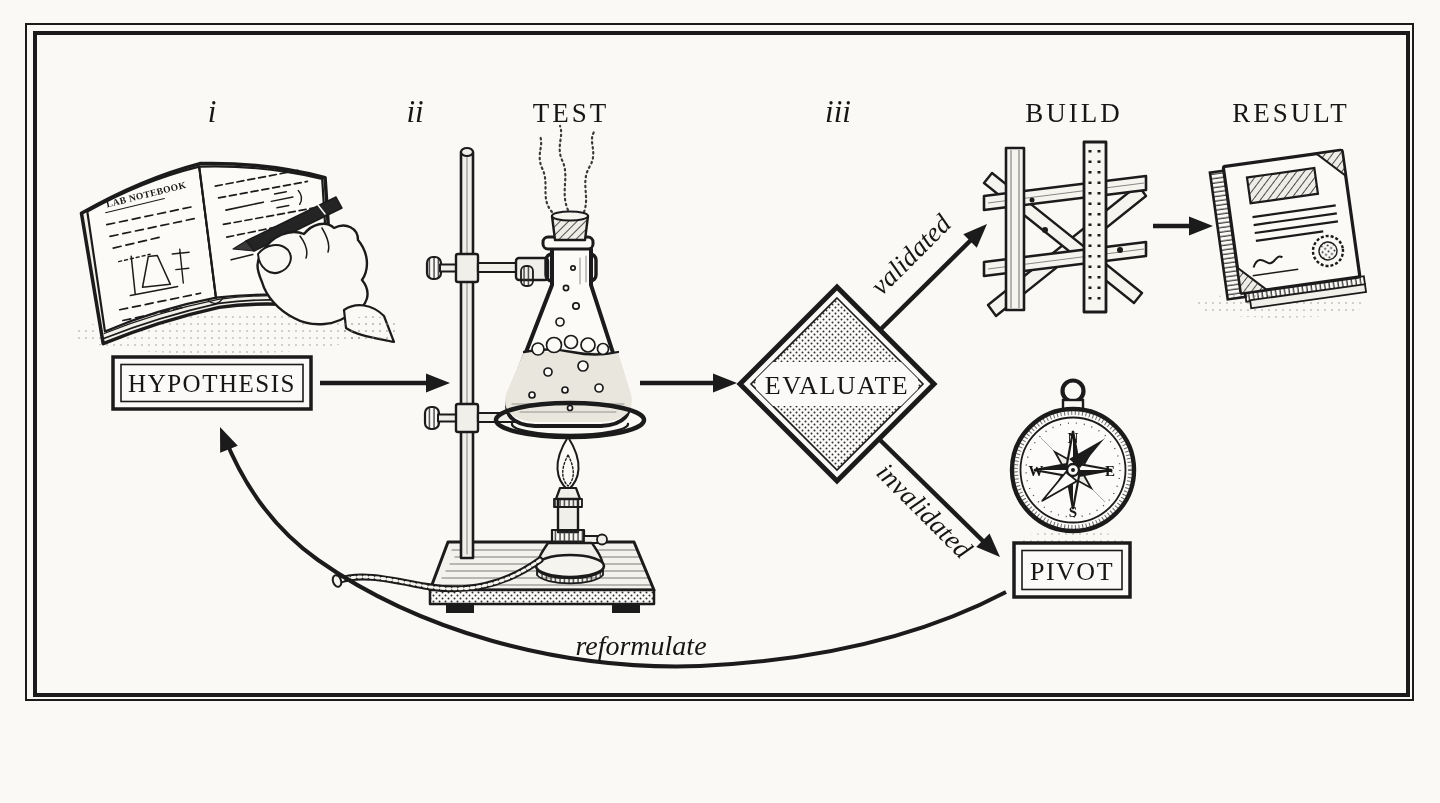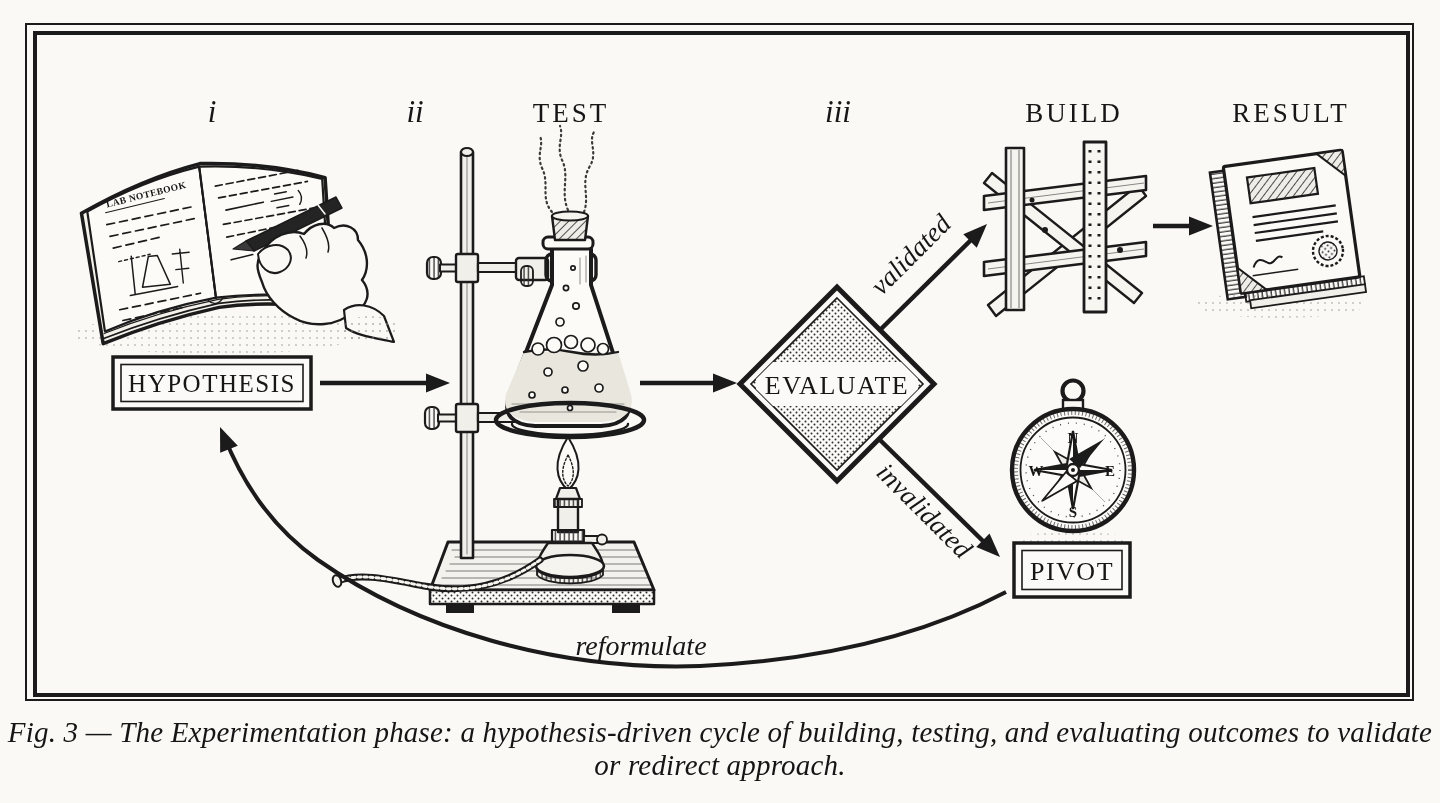--- a/index.html
+++ b/index.html
@@ -308,14 +308,13 @@
       <text class="boxlabel" x="1072" y="580" text-anchor="middle" style="font-size:26px;">PIVOT</text>
     </g>
 
     <g>
       <path d="M1006 592 C930 632 828 660 700 666 C556 671 416 629 318 560 C270 526 241 479 224 436" fill="none" stroke="#1b1b1b" stroke-width="4"></path>
       <polygon points="0,0 -24,-9.5 -24,9.5" transform="translate(220,427) rotate(-112)" fill="#1b1b1b"></polygon>
       <text class="edgelabel" x="641" y="655" text-anchor="middle" style="font-size:28px;">reformulate</text>
     </g>
   </svg>
 
-  <div class="caption">Fig. 3 — The Experimentation phase: a hypothesis-driven cycle of building, testing, and evaluating outcomes to validate or redirect approach.</div>
 </div>
 
 </body></html>

